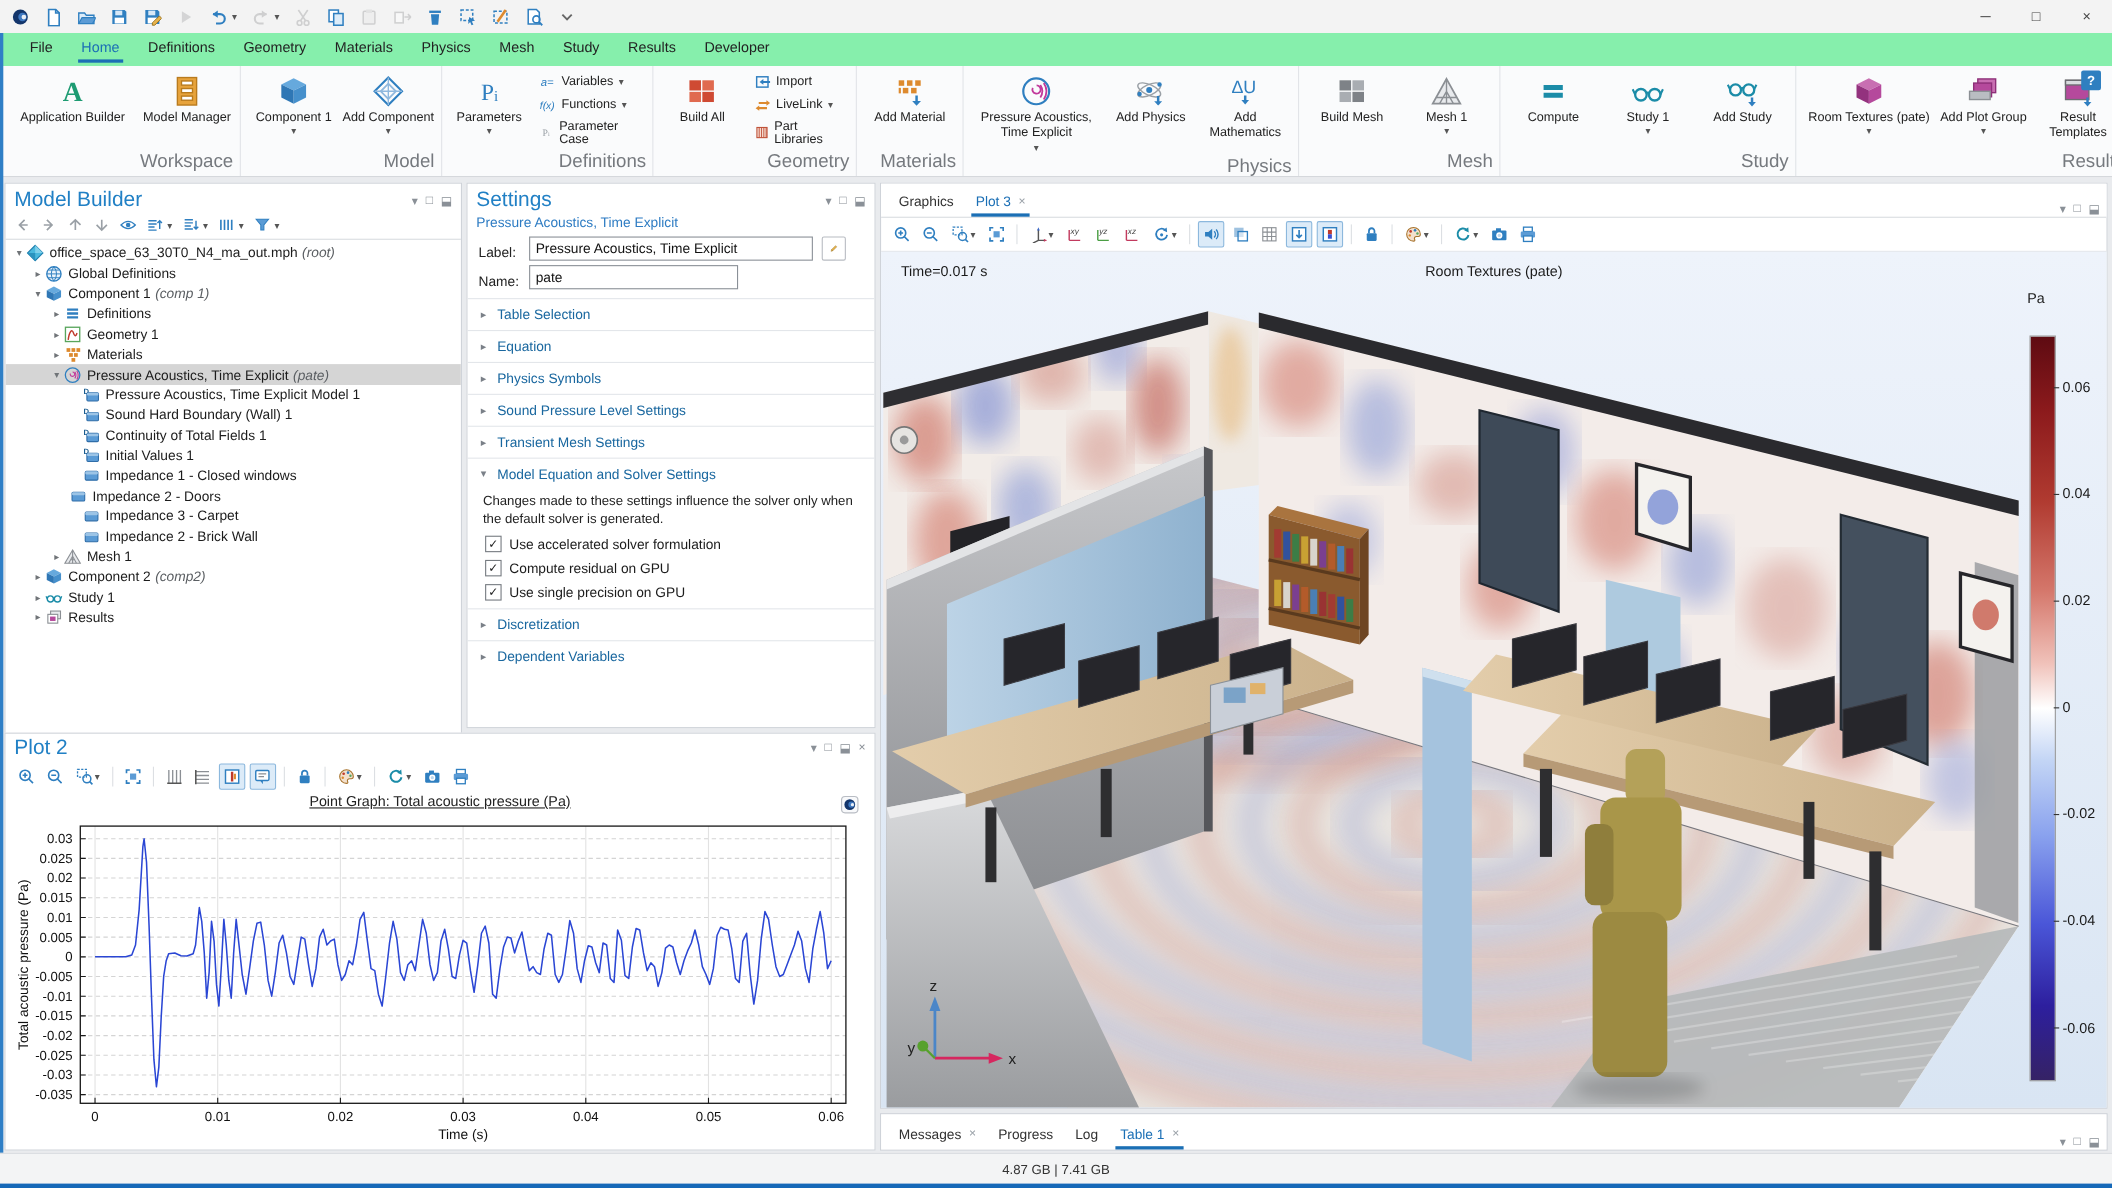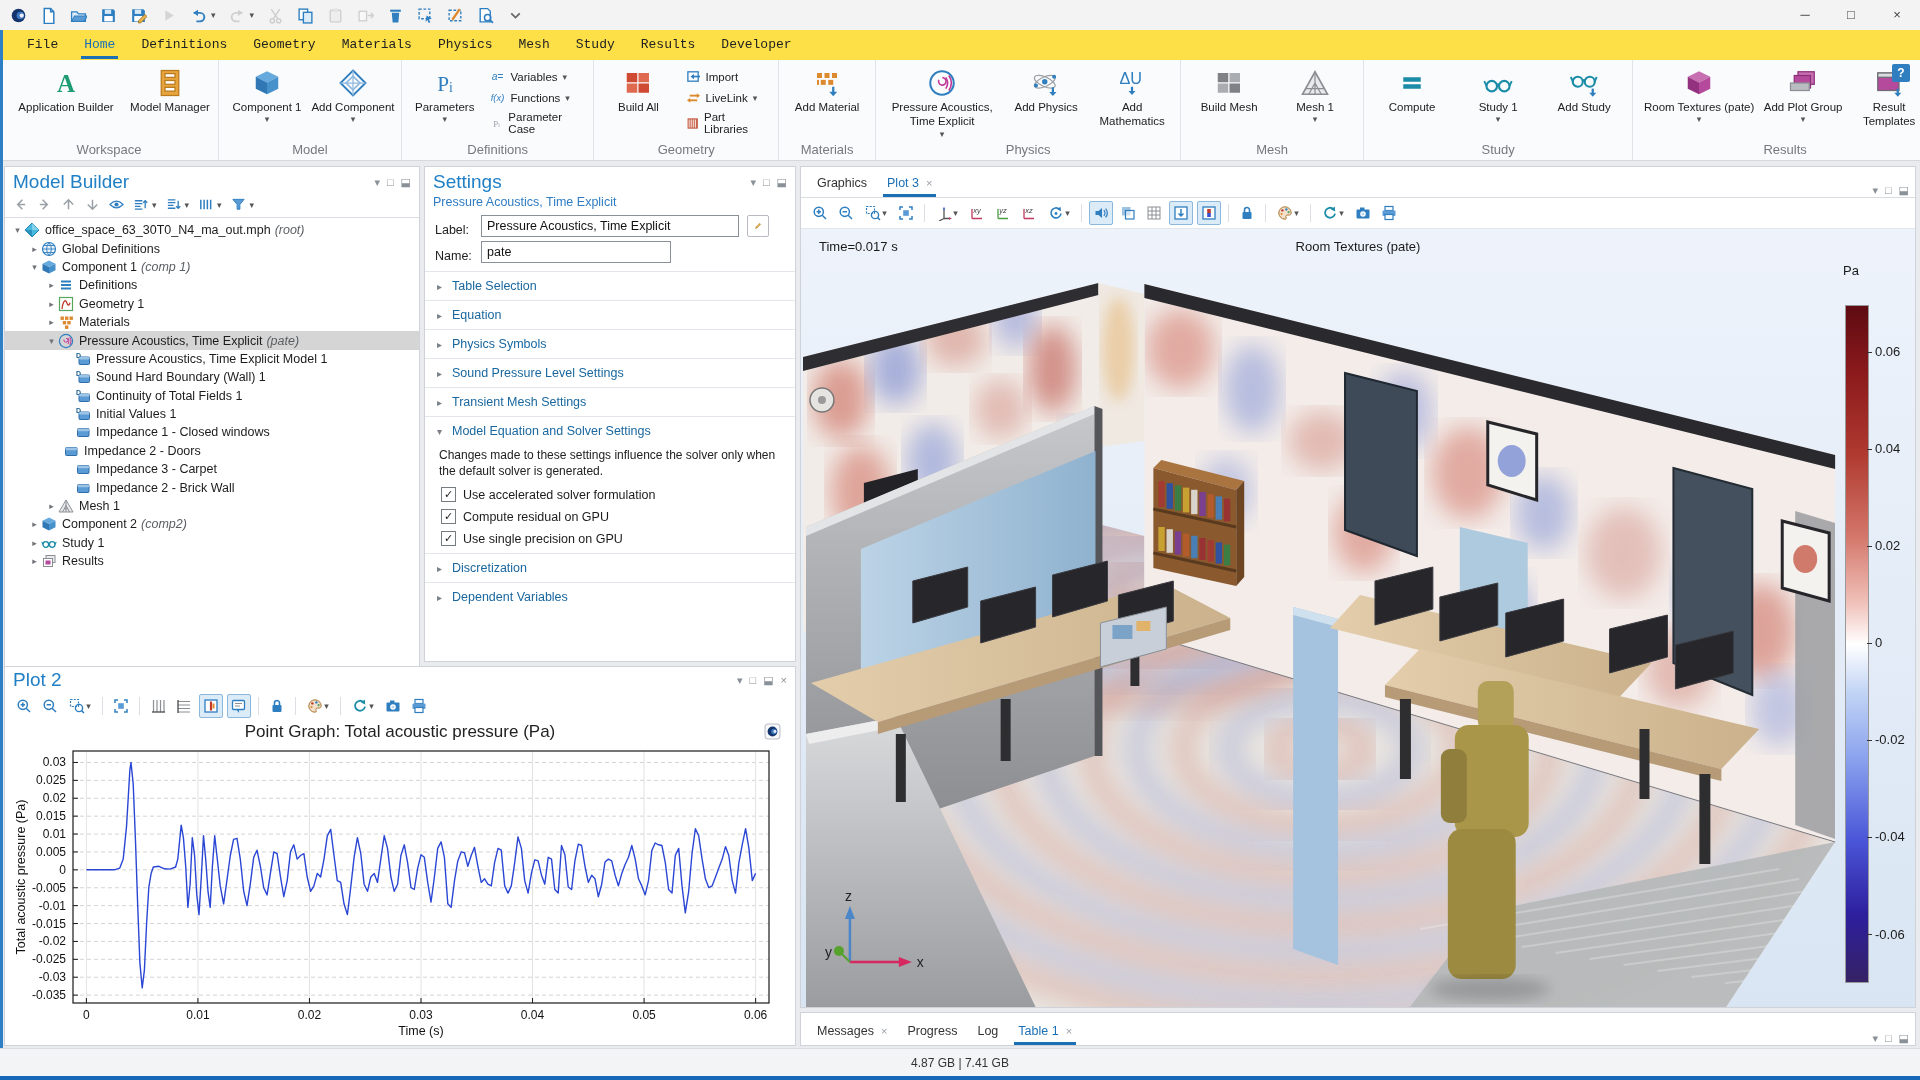--- a/index.html
+++ b/index.html
@@ -11,29 +11,29 @@
   .dis{opacity:.42;filter:grayscale(.8);}
   
   #titlebar{position:absolute;left:0;top:0;width:1920px;height:30px;background:#f3f3f3;
             display:flex;align-items:center;border-bottom:1px solid #e3e3e3;}
   #qat{display:flex;align-items:center;gap:13px;padding-left:10px;}
   #qat .ic{width:17px;height:17px;cursor:pointer;}
   #win-title{position:absolute;left:0;right:0;text-align:center;font-size:12px;color:#3c3c3c;pointer-events:none;}
   #win-ctrls{margin-left:auto;display:flex;height:30px;}
   #win-ctrls div{width:46px;text-align:center;line-height:30px;font-size:13px;color:#444;cursor:pointer;}
   
-  #menubar{position:absolute;left:0;top:30px;width:1920px;height:30px;background:#fde047;display:flex;align-items:center;padding-left:14px;box-sizing:border-box;font-family:Liberation Mono, monospace;}
+  #menubar{position:absolute;left:0;top:30px;width:1920px;height:30px;background:#86efac;display:flex;align-items:flex-start;padding-left:14px;box-sizing:border-box;}
   .menu-item{padding:5px 13px 7px;font-size:13px;color:#222;cursor:pointer;position:relative;}
   .menu-item.active{color:#1b6fb5;}
   .menu-item.active::after{content:"";position:absolute;left:10px;right:10px;bottom:0;height:3px;background:#1b6fb5;}
   
   #ribbon{position:absolute;left:0;top:60px;width:1920px;height:100px;background:#fafbfc;border-bottom:1px solid #d5d8dc;display:flex;}
   .rib-group{display:flex;flex-direction:column;border-right:1px solid #e2e4e8;padding:4px 6px 0;}
   .rib-body{flex:1;display:flex;align-items:stretch;gap:2px;}
-  .rib-label{font-size:13px;color:#75797e;text-align:center;padding:2px 0 3px;}
+  .rib-label{font-size:17px;color:#75797e;text-align:right;padding:2px 0 3px;}
   .big-btn{width:84px;display:flex;flex-direction:column;align-items:center;justify-content:flex-start;
            padding-top:4px;border-radius:3px;cursor:pointer;}
   .big-btn .ic{width:30px;height:30px;margin-bottom:2px;}
   .big-btn .lbl{font-size:11.5px;text-align:center;line-height:1.25;color:#222;}
   .dd{color:#555;font-size:9px;}
   .small-col{display:flex;flex-direction:column;justify-content:center;gap:4px;padding:0 4px;}
   .small-btn{display:flex;align-items:center;gap:5px;font-size:11.5px;color:#222;cursor:pointer;padding:1px 3px;border-radius:2px;}
   .small-btn .ic{width:15px;height:15px;}
   #help-btn{position:absolute;top:64px;right:10px;width:18px;height:18px;background:#2f7fc0;color:#fff;
             font-size:12px;font-weight:bold;text-align:center;line-height:18px;border-radius:2px;cursor:pointer;}
@@ -70,21 +70,21 @@
   .sec-note{font-size:12px;color:#222;margin:2px 14px 8px;line-height:1.35;}
   .cb-row{display:flex;align-items:center;gap:7px;margin:7px 16px;font-size:12.5px;cursor:pointer;}
   .cb{width:13px;height:13px;border:1px solid #767b80;background:#fff;display:flex;align-items:center;justify-content:center;font-size:11px;color:#1c1c1c;flex:none;}
   
   #plot2-panel{left:4px;top:666px;width:792px;height:380px;}
   #plot2-toolbar,#gfx-toolbar{display:flex;align-items:center;gap:4px;padding:3px 8px;}
   .tbtn{width:22px;height:22px;border-radius:2px;display:flex;align-items:center;justify-content:center;cursor:pointer;gap:1px;}
   .tbtn.active{background:#dcebf8;border:1px solid #8cb8dd;}
   .tbtn .ic{width:16px;height:16px;}
   .tsep{width:1px;height:18px;background:#dcdfe3;margin:0 3px;}
-  #chart-title-row{display:flex;align-items:center;justify-content:center;position:relative;font-size:17px;color:#222;height:22px;}
+  #chart-title-row{display:flex;align-items:flex-start;justify-content:center;position:relative;font-size:13px;color:#222;height:22px;text-decoration:underline;}
   #chart-chip{position:absolute;right:14px;top:2px;width:17px;height:17px;cursor:pointer;}
   
   #graphics-panel{left:800px;top:166px;width:1116px;height:842px;display:flex;flex-direction:column;}
   .tabbar{display:flex;align-items:flex-end;height:30px;background:#fff;border-bottom:1px solid #d9dce0;padding:0 6px;flex:none;}
   .tab{padding:6px 10px 7px;font-size:12.5px;color:#333;cursor:pointer;position:relative;display:flex;gap:7px;align-items:center;}
   .tab.active{color:#1b6fb5;}
   .tab.active::after{content:"";position:absolute;left:6px;right:6px;bottom:0;height:3px;background:#1b6fb5;}
   .tab .x{color:#9aa1a8;font-size:11px;}
   #gfx-canvas{position:relative;flex:1;overflow:hidden;background:linear-gradient(#eef3fb,#d9e5f3);}
   #scene-svg{position:absolute;inset:0;width:100%;height:100%;}

